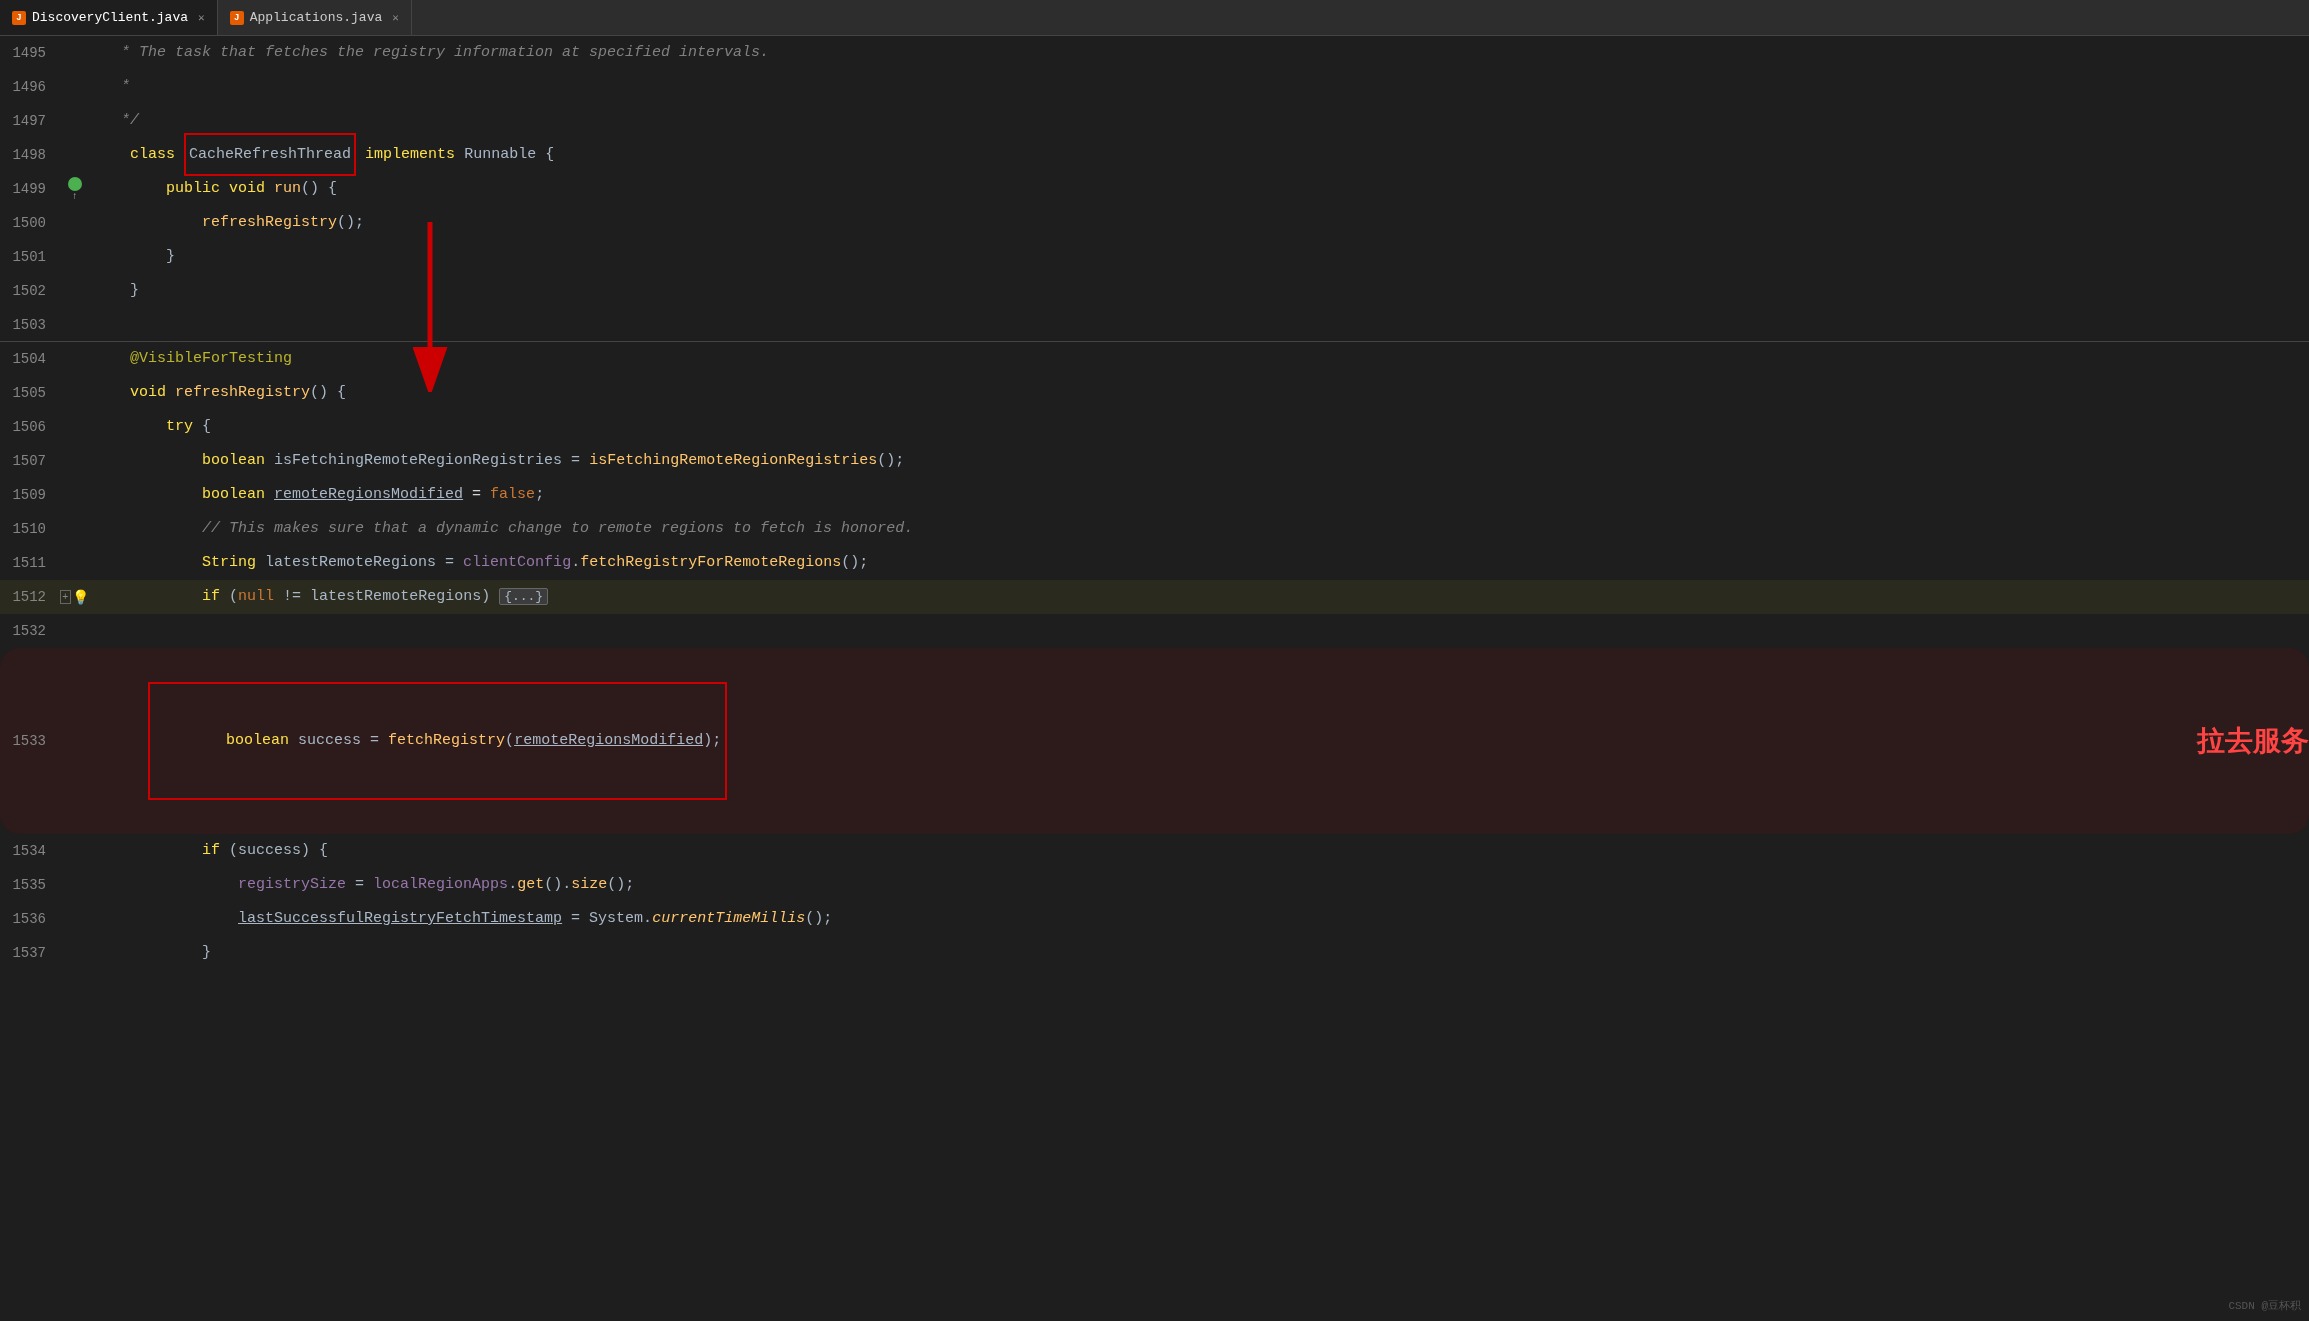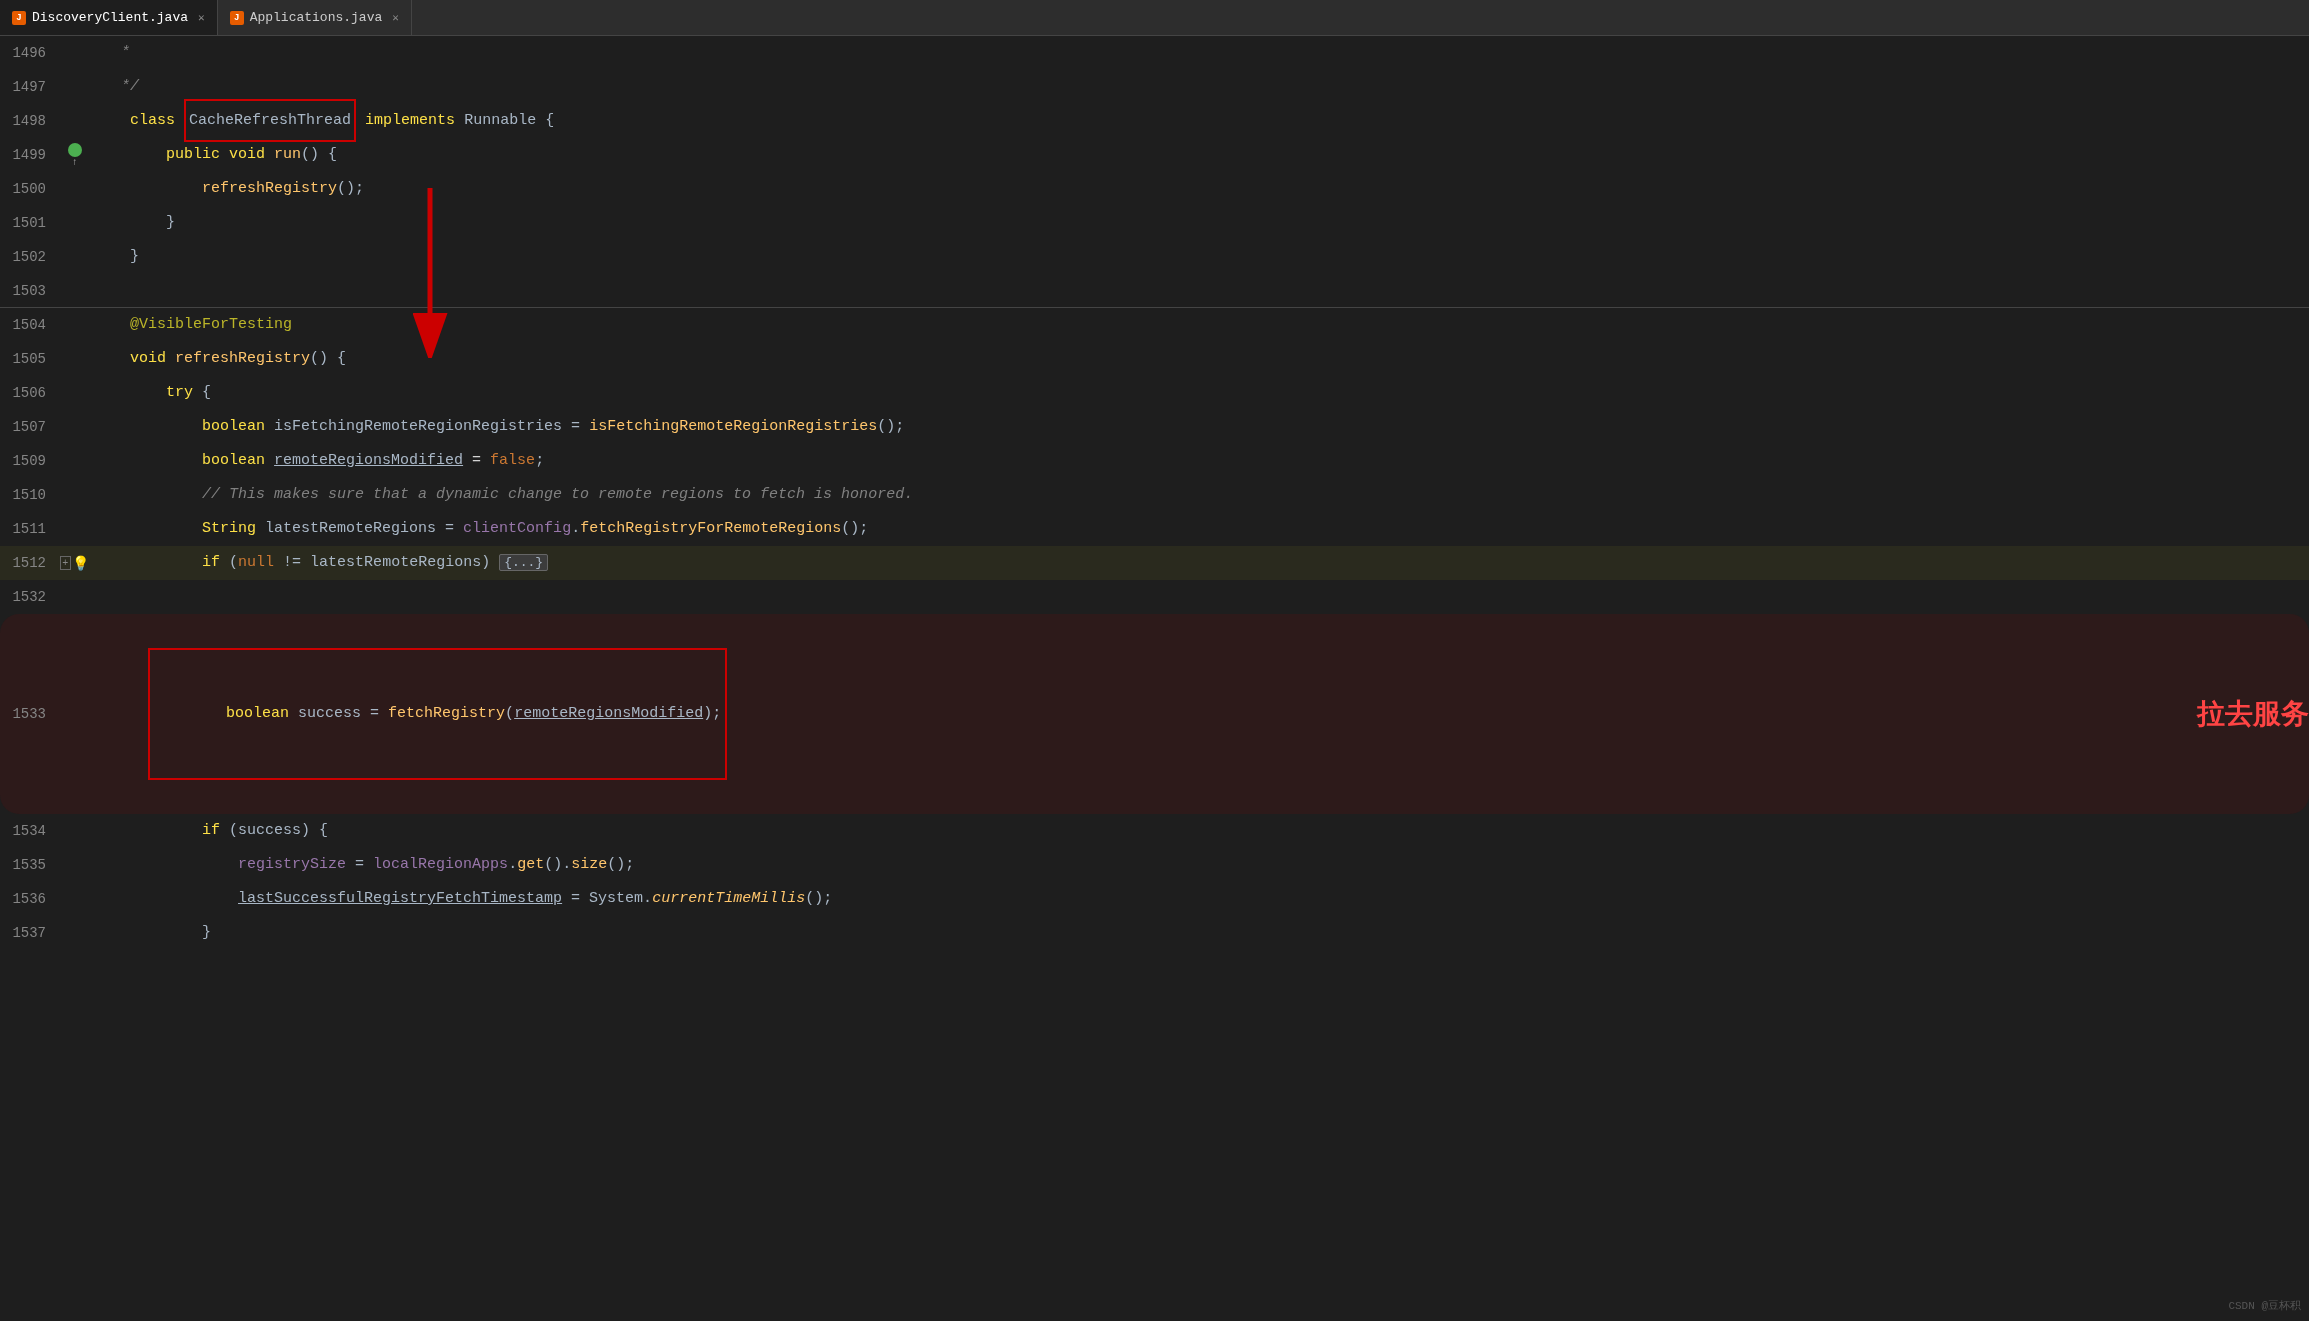--- a/index.html
+++ b/index.html
@@ -179,20 +179,25 @@
   </div>
   <div class="tab">
     <span class="tab-icon-java">J</span>
     <span>Applications.java</span>
     <span class="tab-close">✕</span>
   </div>
 </div>
 
 <div class="editor-area">
 
+  <div class="code-line">
+    <span class="line-number">1495</span>
+    <span class="gutter"></span>
+    <span class="code-content"><span class="cm">   * <span style="font-style:italic;">The task that fetches the registry information at specified intervals.</span></span></span>
+  </div>
 
   <div class="code-line">
     <span class="line-number">1496</span>
     <span class="gutter"></span>
     <span class="code-content"><span class="cm">   *</span></span>
   </div>
 
   <div class="code-line">
     <span class="line-number">1497</span>
     <span class="gutter"></span>
@@ -308,21 +313,21 @@
   <div class="code-line">
     <span class="line-number">1532</span>
     <span class="gutter"></span>
     <span class="code-content"></span>
   </div>
 
   <div class="code-line highlighted-red" style="display:flex;align-items:center;border-radius:19px;">
     <span class="line-number">1533</span>
     <span class="gutter"></span>
     <span class="code-content" style="flex:1;">
-      <span style="border:2px solid #cc0000;display:inline-block;padding:13px 4px;">
+      <span style="border:2px solid #cc0000;display:inline-block;padding:6px 4px;">
         <span class="kw">boolean</span> <span class="plain">success = </span><span class="fn">fetchRegistry</span><span class="plain">(</span><span class="plain underline">remoteRegionsModified</span><span class="plain">);</span>
       </span>
     </span>
     <span class="chinese-annotation">拉去服务</span>
   </div>
 
   <div class="code-line">
     <span class="line-number">1534</span>
     <span class="gutter"></span>
     <span class="code-content">            <span class="kw">if</span> <span class="plain">(success) {</span></span>

